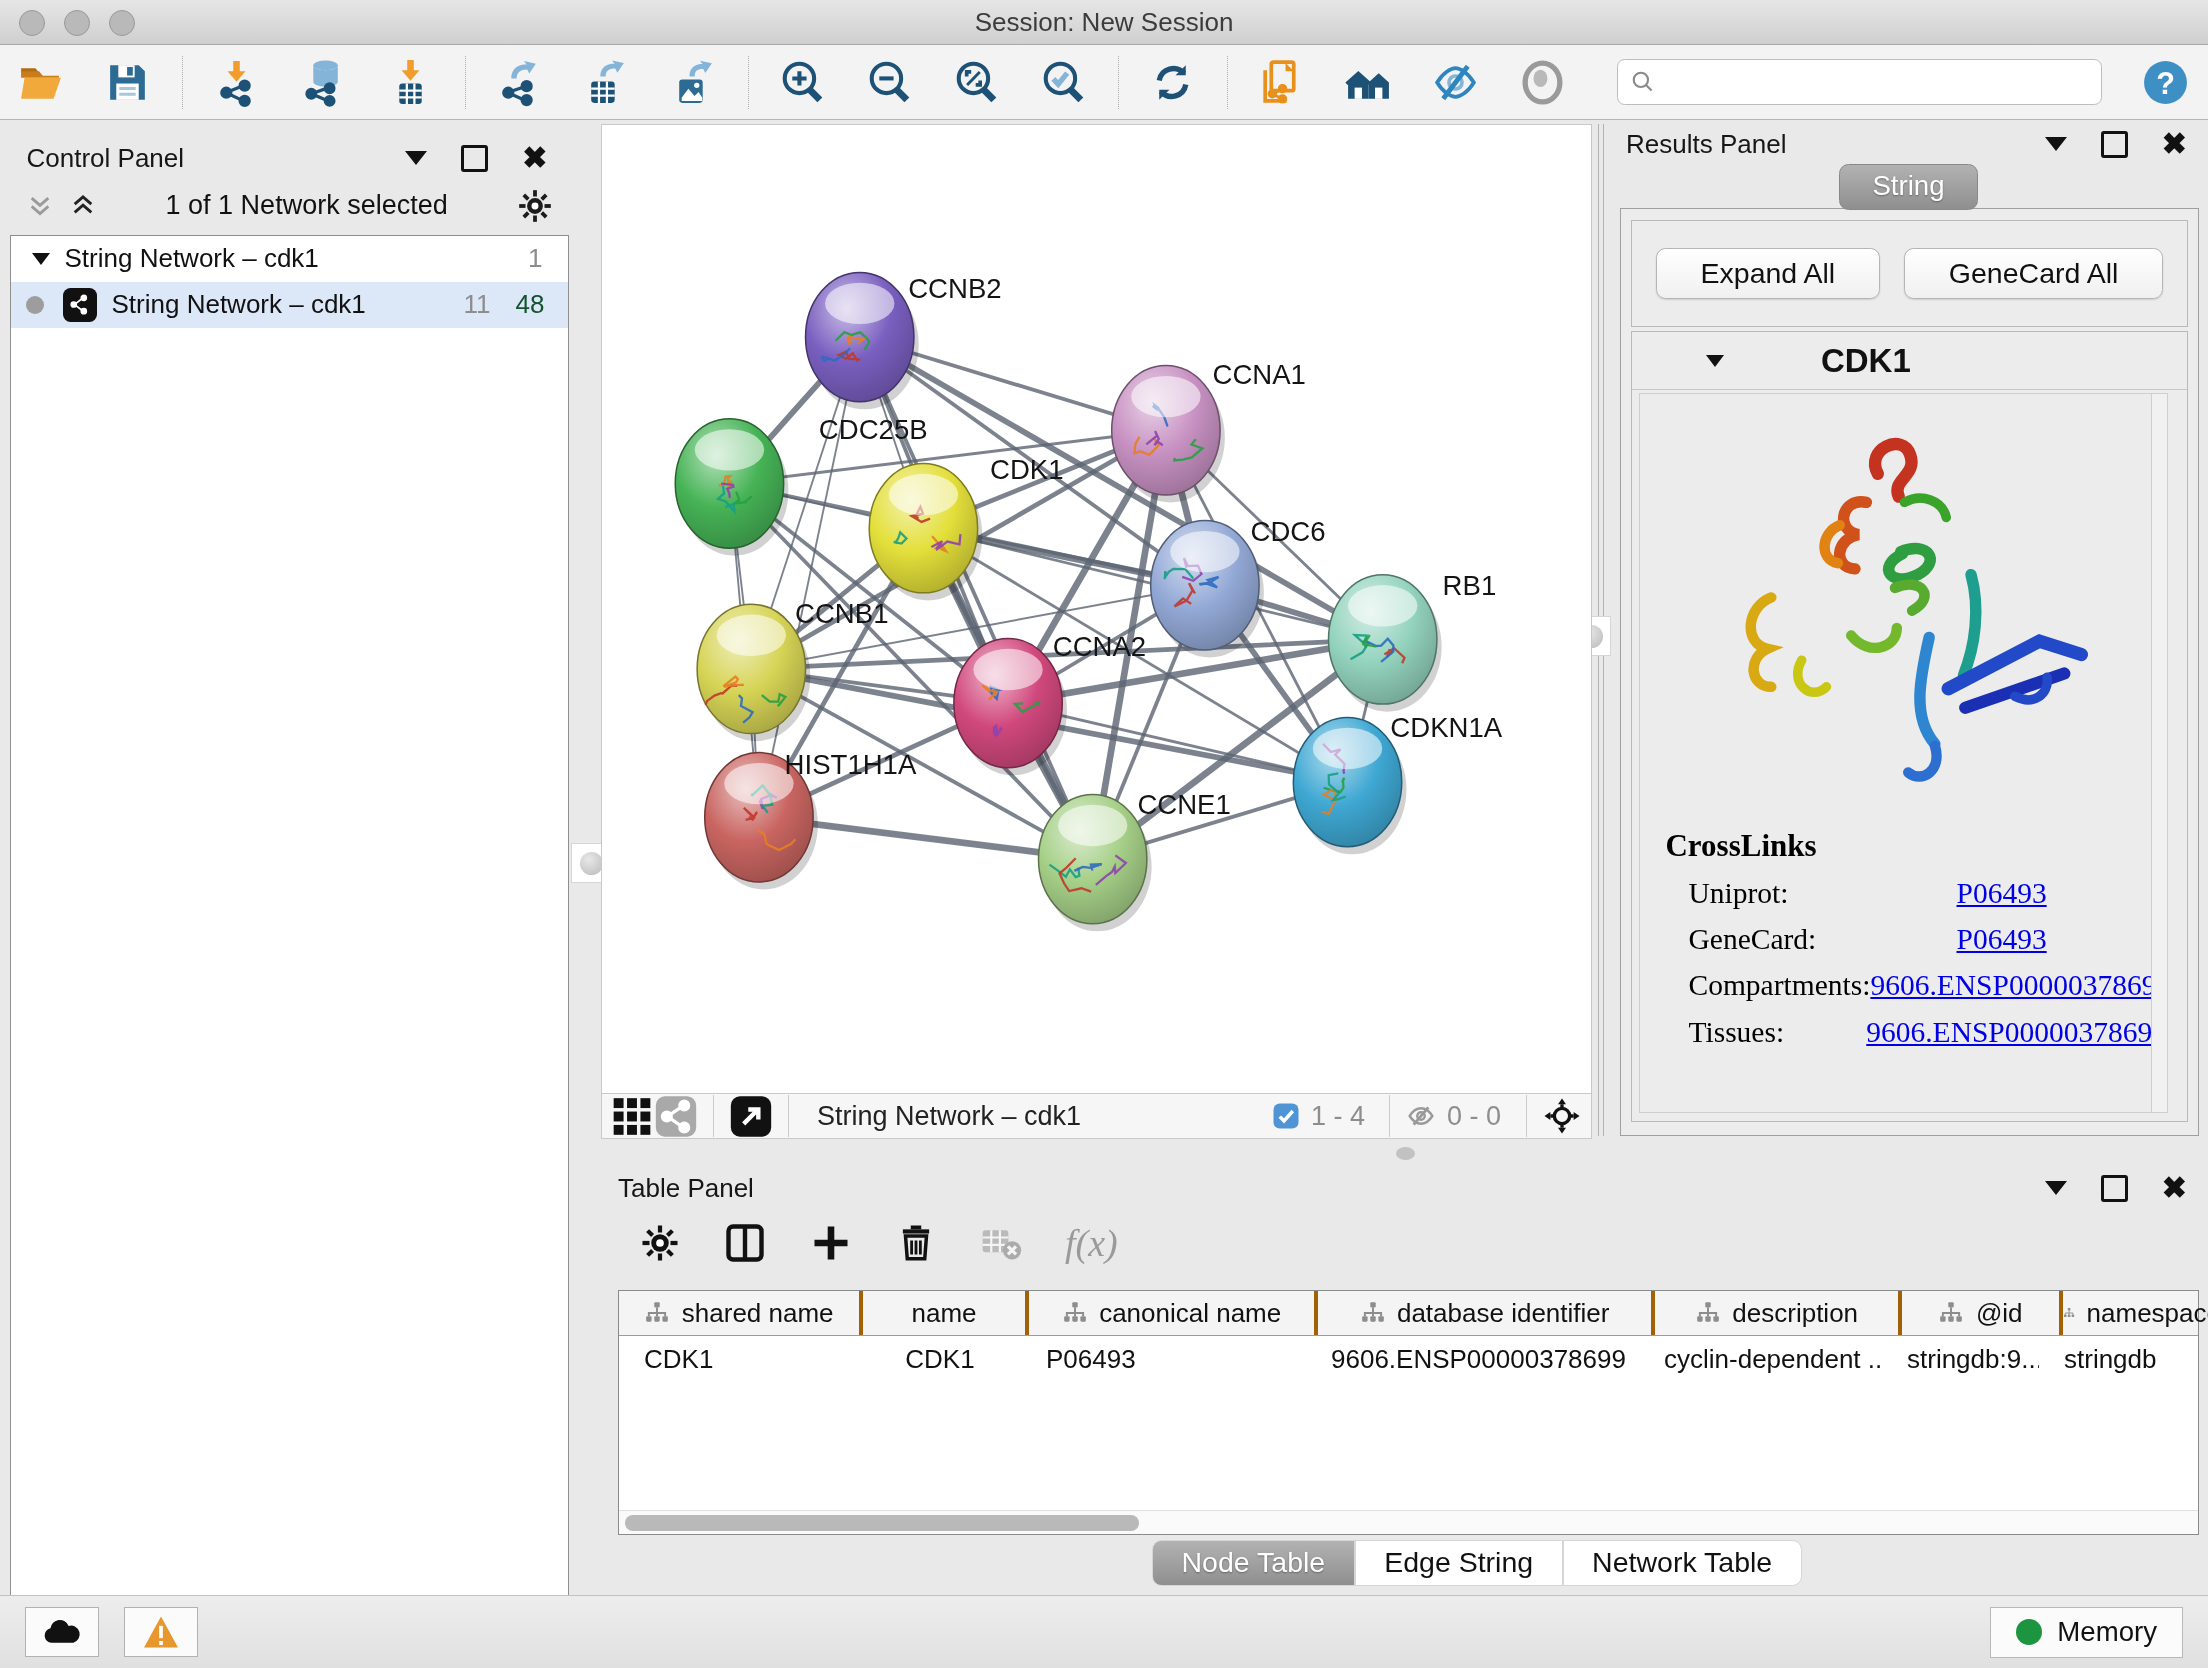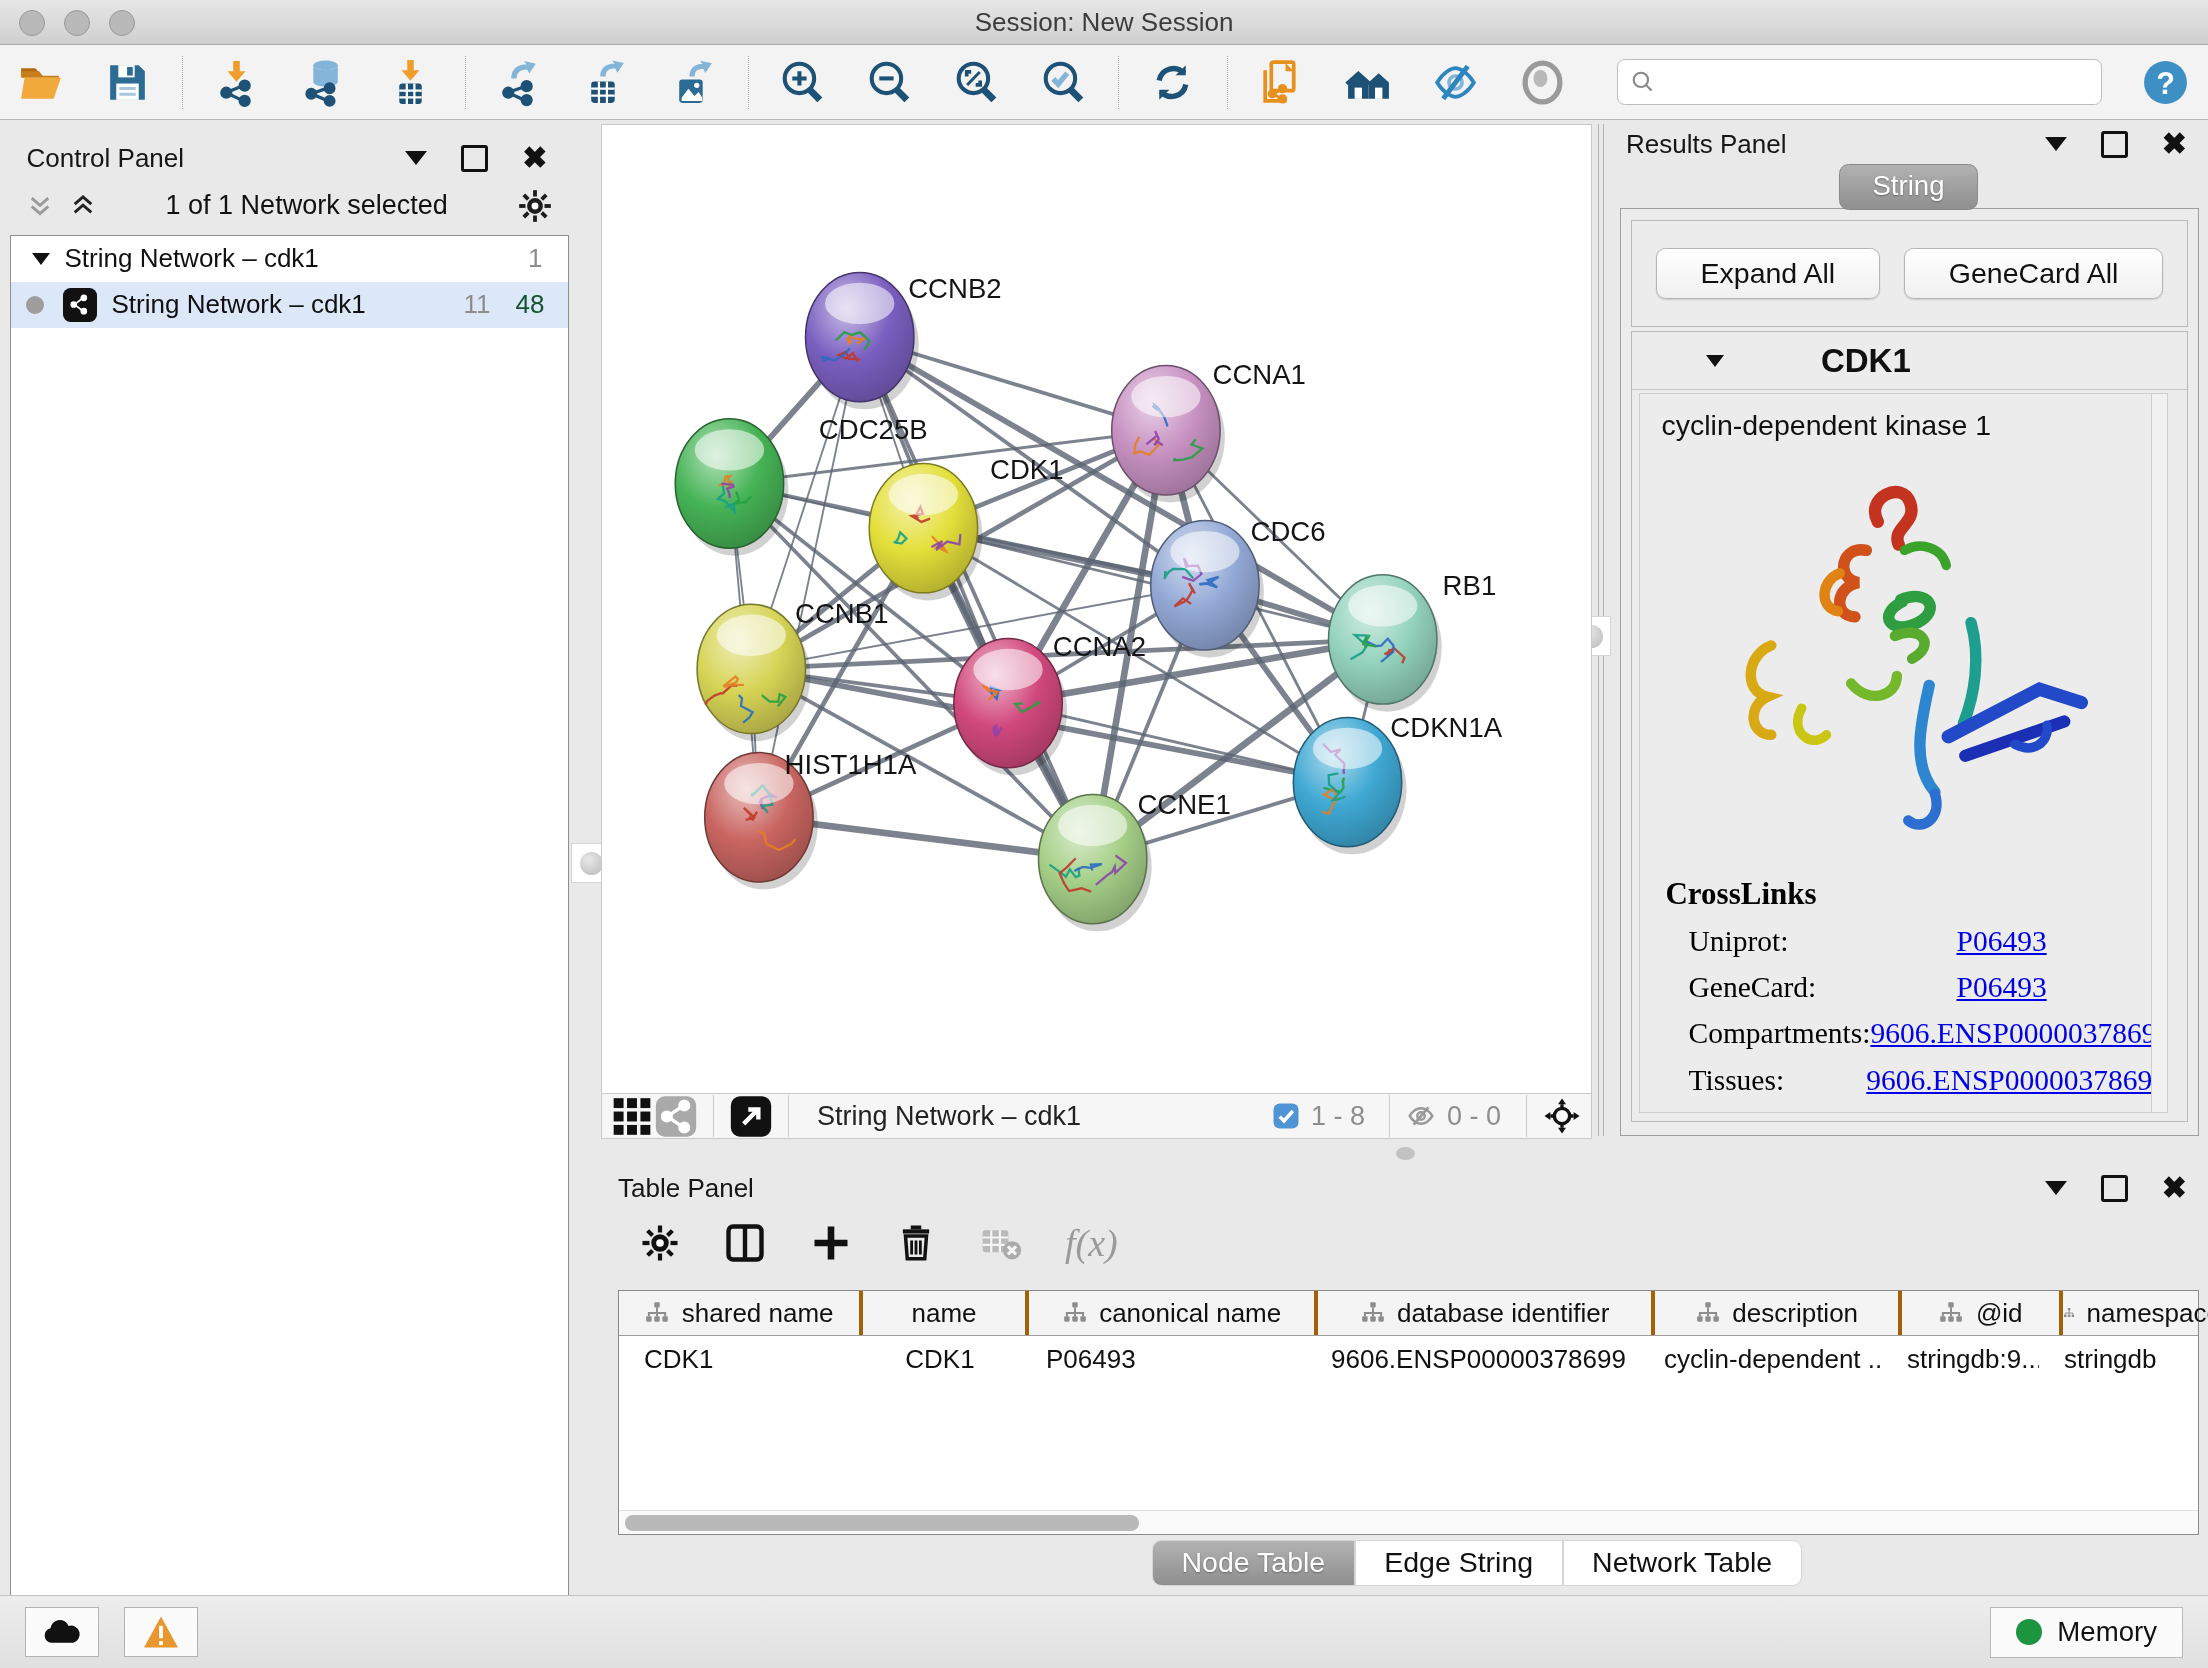--- a/index.html
+++ b/index.html
@@ -662,21 +662,21 @@
         <path d="M8 16 15 9M10.5 8.2H16v5.5" fill="none" stroke="#fff" stroke-width="2.4"></path>
         </svg>
       </span>
     <span class="nv-sep"></span>
     <span class="nv-title">String Network – cdk1</span>
     <span class="nv-right">
       <svg width="30" height="30" viewBox="0 0 24 24">
         <rect x="2" y="2" width="20" height="20" rx="5" fill="#4f94d4"></rect>
         <path d="M7 12.5l3.4 3.5L17.5 8" fill="none" stroke="#fff" stroke-width="2.8"></path>
         </svg>
-      <span class="nv-count">1 - 8</span>
+      <span class="nv-count">1 - 4</span>
       <span class="nv-sep"></span>
       <svg width="32" height="32" viewBox="0 0 24 24">
         <path d="M3.5 12c2.6-4.2 6-5.8 8.5-5.8s5.9 1.6 8.5 5.8c-2.6 4.2-6 5.8-8.5 5.8S6.1 16.2 3.5 12z" fill="none" stroke="#9a9a9a" stroke-width="1.8"></path>
         <circle cx="12" cy="12" r="2.8" fill="none" stroke="#9a9a9a" stroke-width="1.8"></circle>
         <path d="M6.5 18.5 17.5 5.5" stroke="#9a9a9a" stroke-width="2.2"></path>
         </svg>
       <span class="nv-count">0 - 0</span>
       <span class="nv-sep"></span>
       <svg width="40" height="40" viewBox="0 0 24 24" style="margin-right:9.5px;">
         <circle cx="12" cy="12" r="4.6" fill="none" stroke="#111" stroke-width="2"></circle>
@@ -702,21 +702,20 @@
       <div class="rp-buttons">
         <button class="rp-btn">Expand All</button>
         <button class="rp-btn">GeneCard All</button>
       </div>
       <div class="rp-entry">
         <div class="entry-head">
           <i class="tri-sm"></i>
           <span class="gene">CDK1</span>
         </div>
         <div class="entry-body">
-          <div class="desc">cyclin-dependent kinase 1</div>
           <svg class="protein" width="447" height="409" viewBox="0 0 470 430" fill="none" stroke-linecap="round">
             <path d="M208 66 c-14 -26 26 -44 34 -20 c8 22 -20 26 -12 44" stroke="#c3331f" stroke-width="13"></path>
             <path d="M196 96 c-26 -6 -34 30 -8 34 c-24 4 -28 34 -4 36" stroke="#d1511b" stroke-width="12"></path>
             <path d="M168 120 c-20 8 -22 36 -2 40" stroke="#e08214" stroke-width="11"></path>
             <path d="M96 196 c-26 10 -30 48 -4 54 c-22 10 -18 40 4 40" stroke="#d8a912" stroke-width="11"></path>
             <path d="M128 262 c-14 24 10 44 26 28" stroke="#c9c714" stroke-width="10"></path>
             <path d="M232 148 c28 -12 44 10 18 24 c-28 14 -44 -8 -16 -22" stroke="#2f9e41" stroke-width="12"></path>
             <path d="M226 186 c28 -12 44 10 18 24" stroke="#58ab2e" stroke-width="11"></path>
             <path d="M180 236 c18 22 48 14 48 -8" stroke="#74b92c" stroke-width="11"></path>
             <path d="M306 172 c10 36 4 76 -8 106" stroke="#1e9e8e" stroke-width="12"></path>

